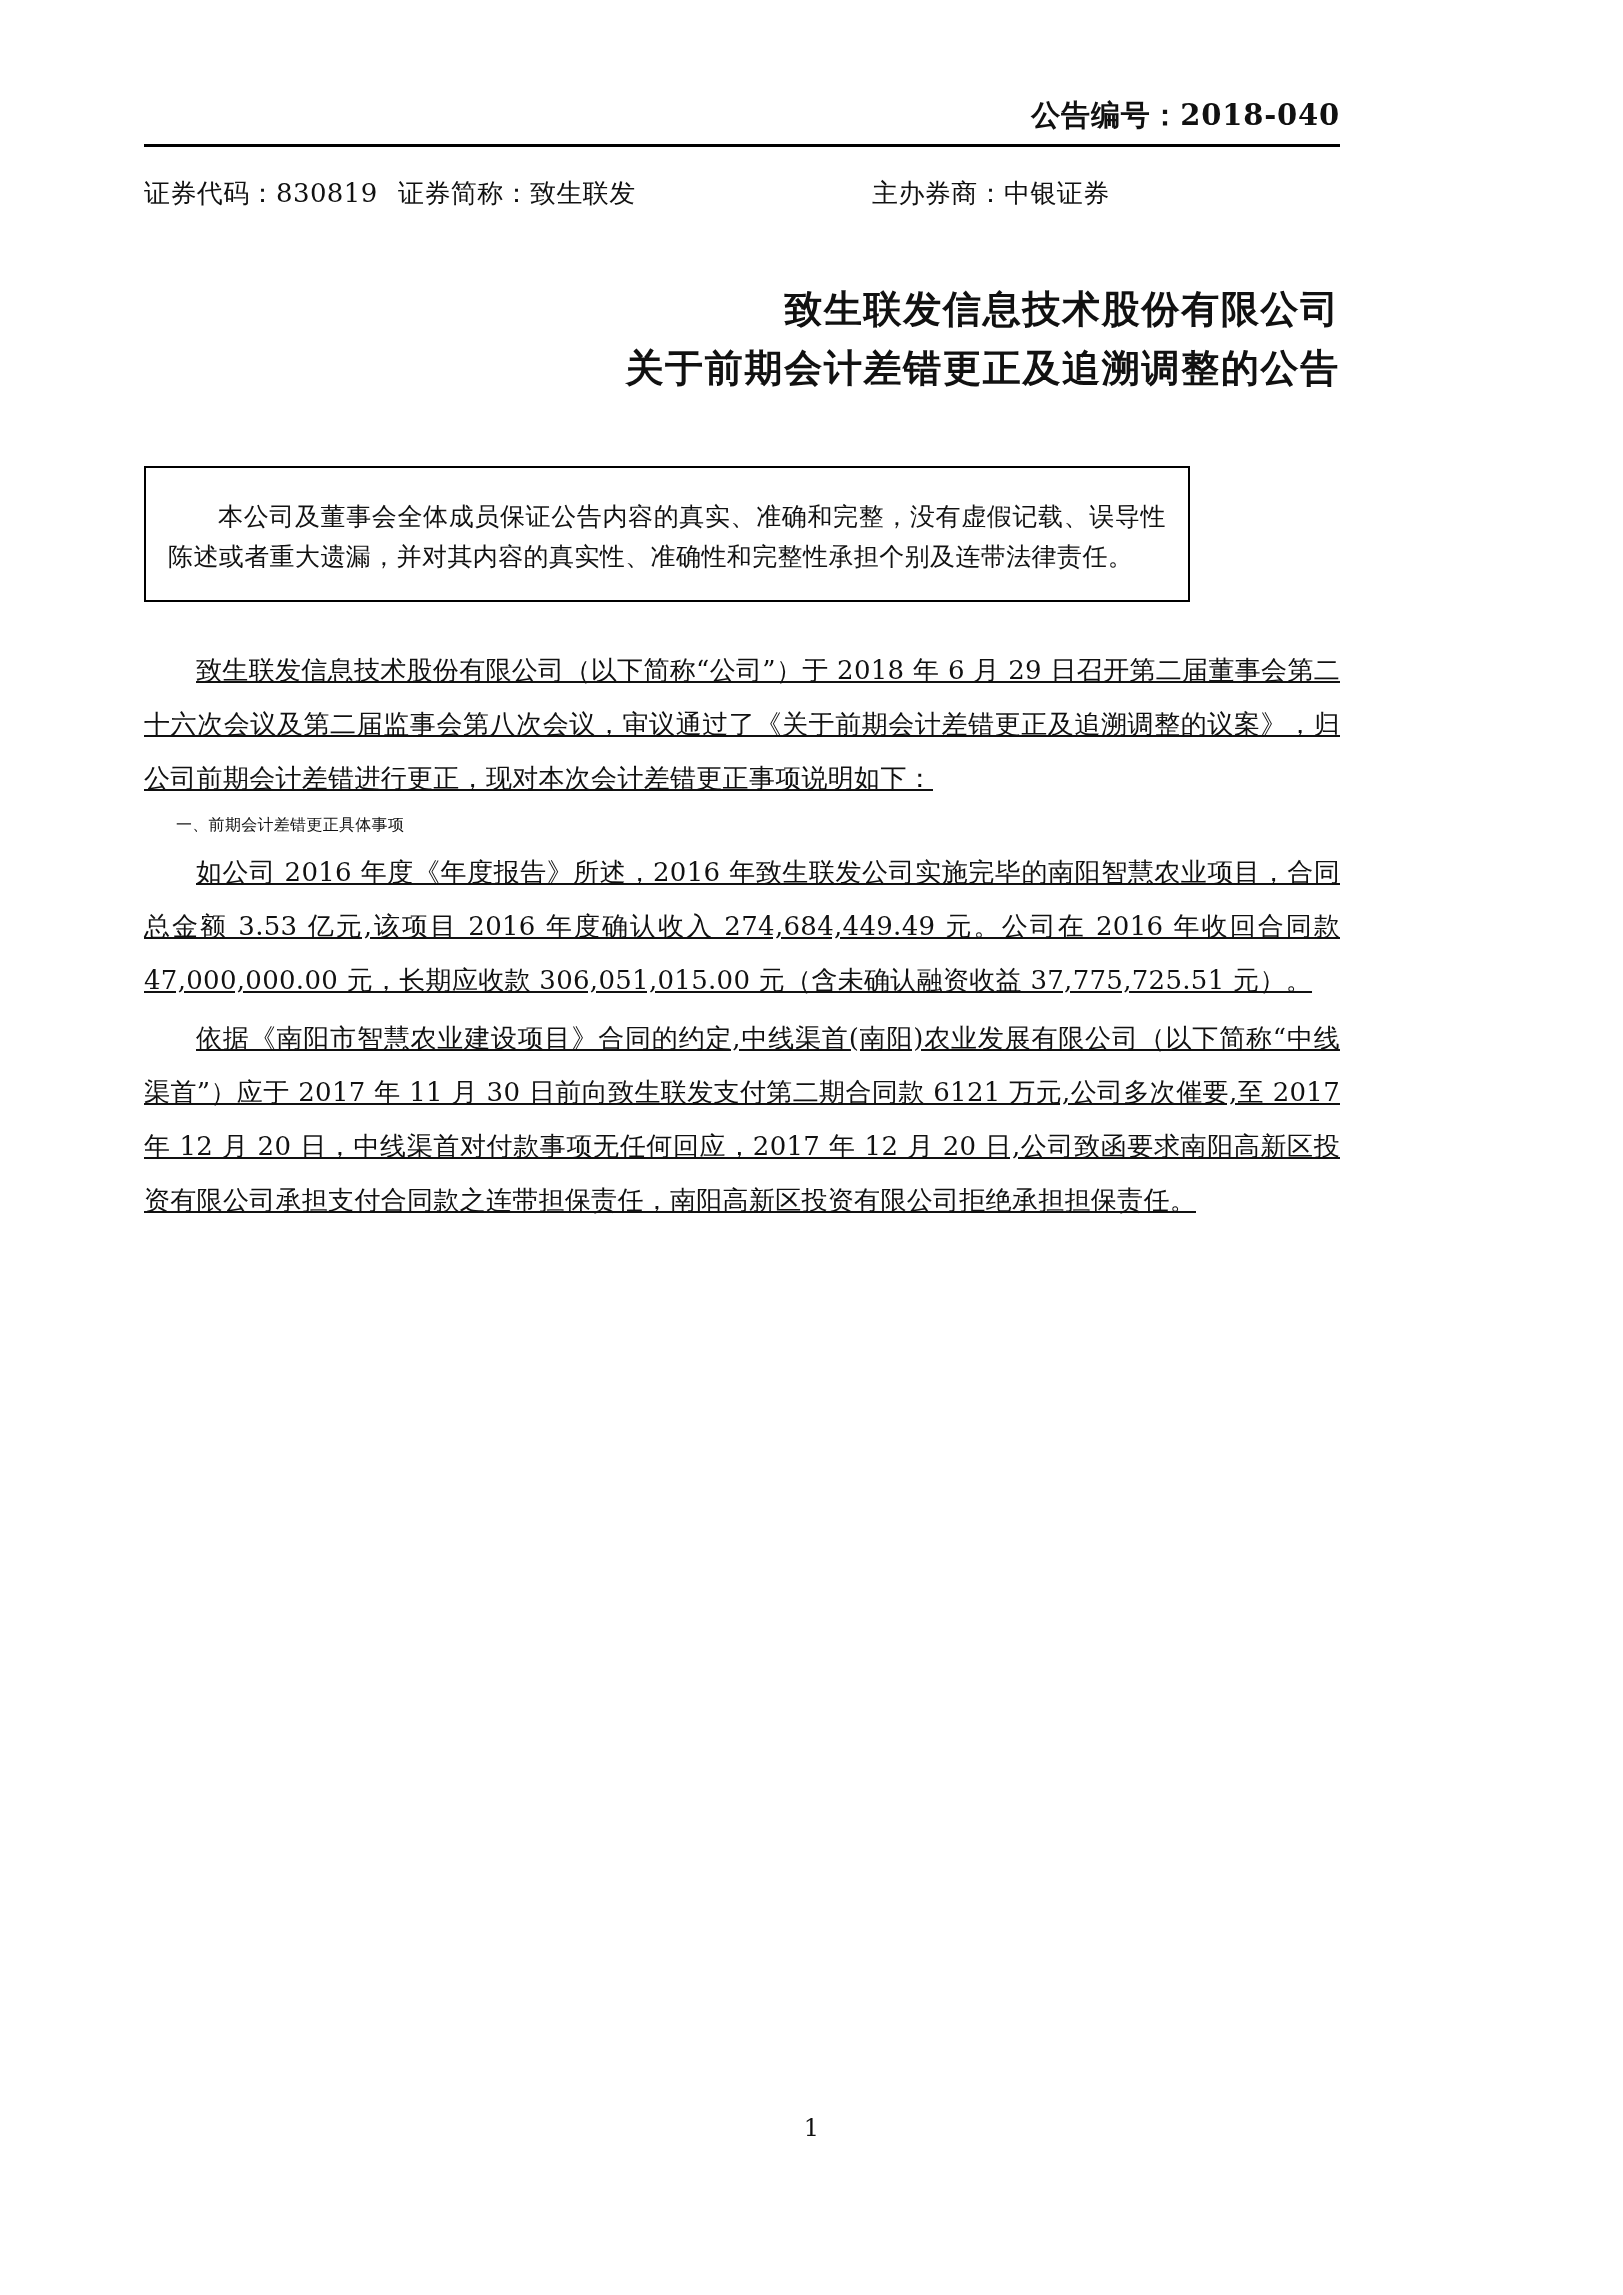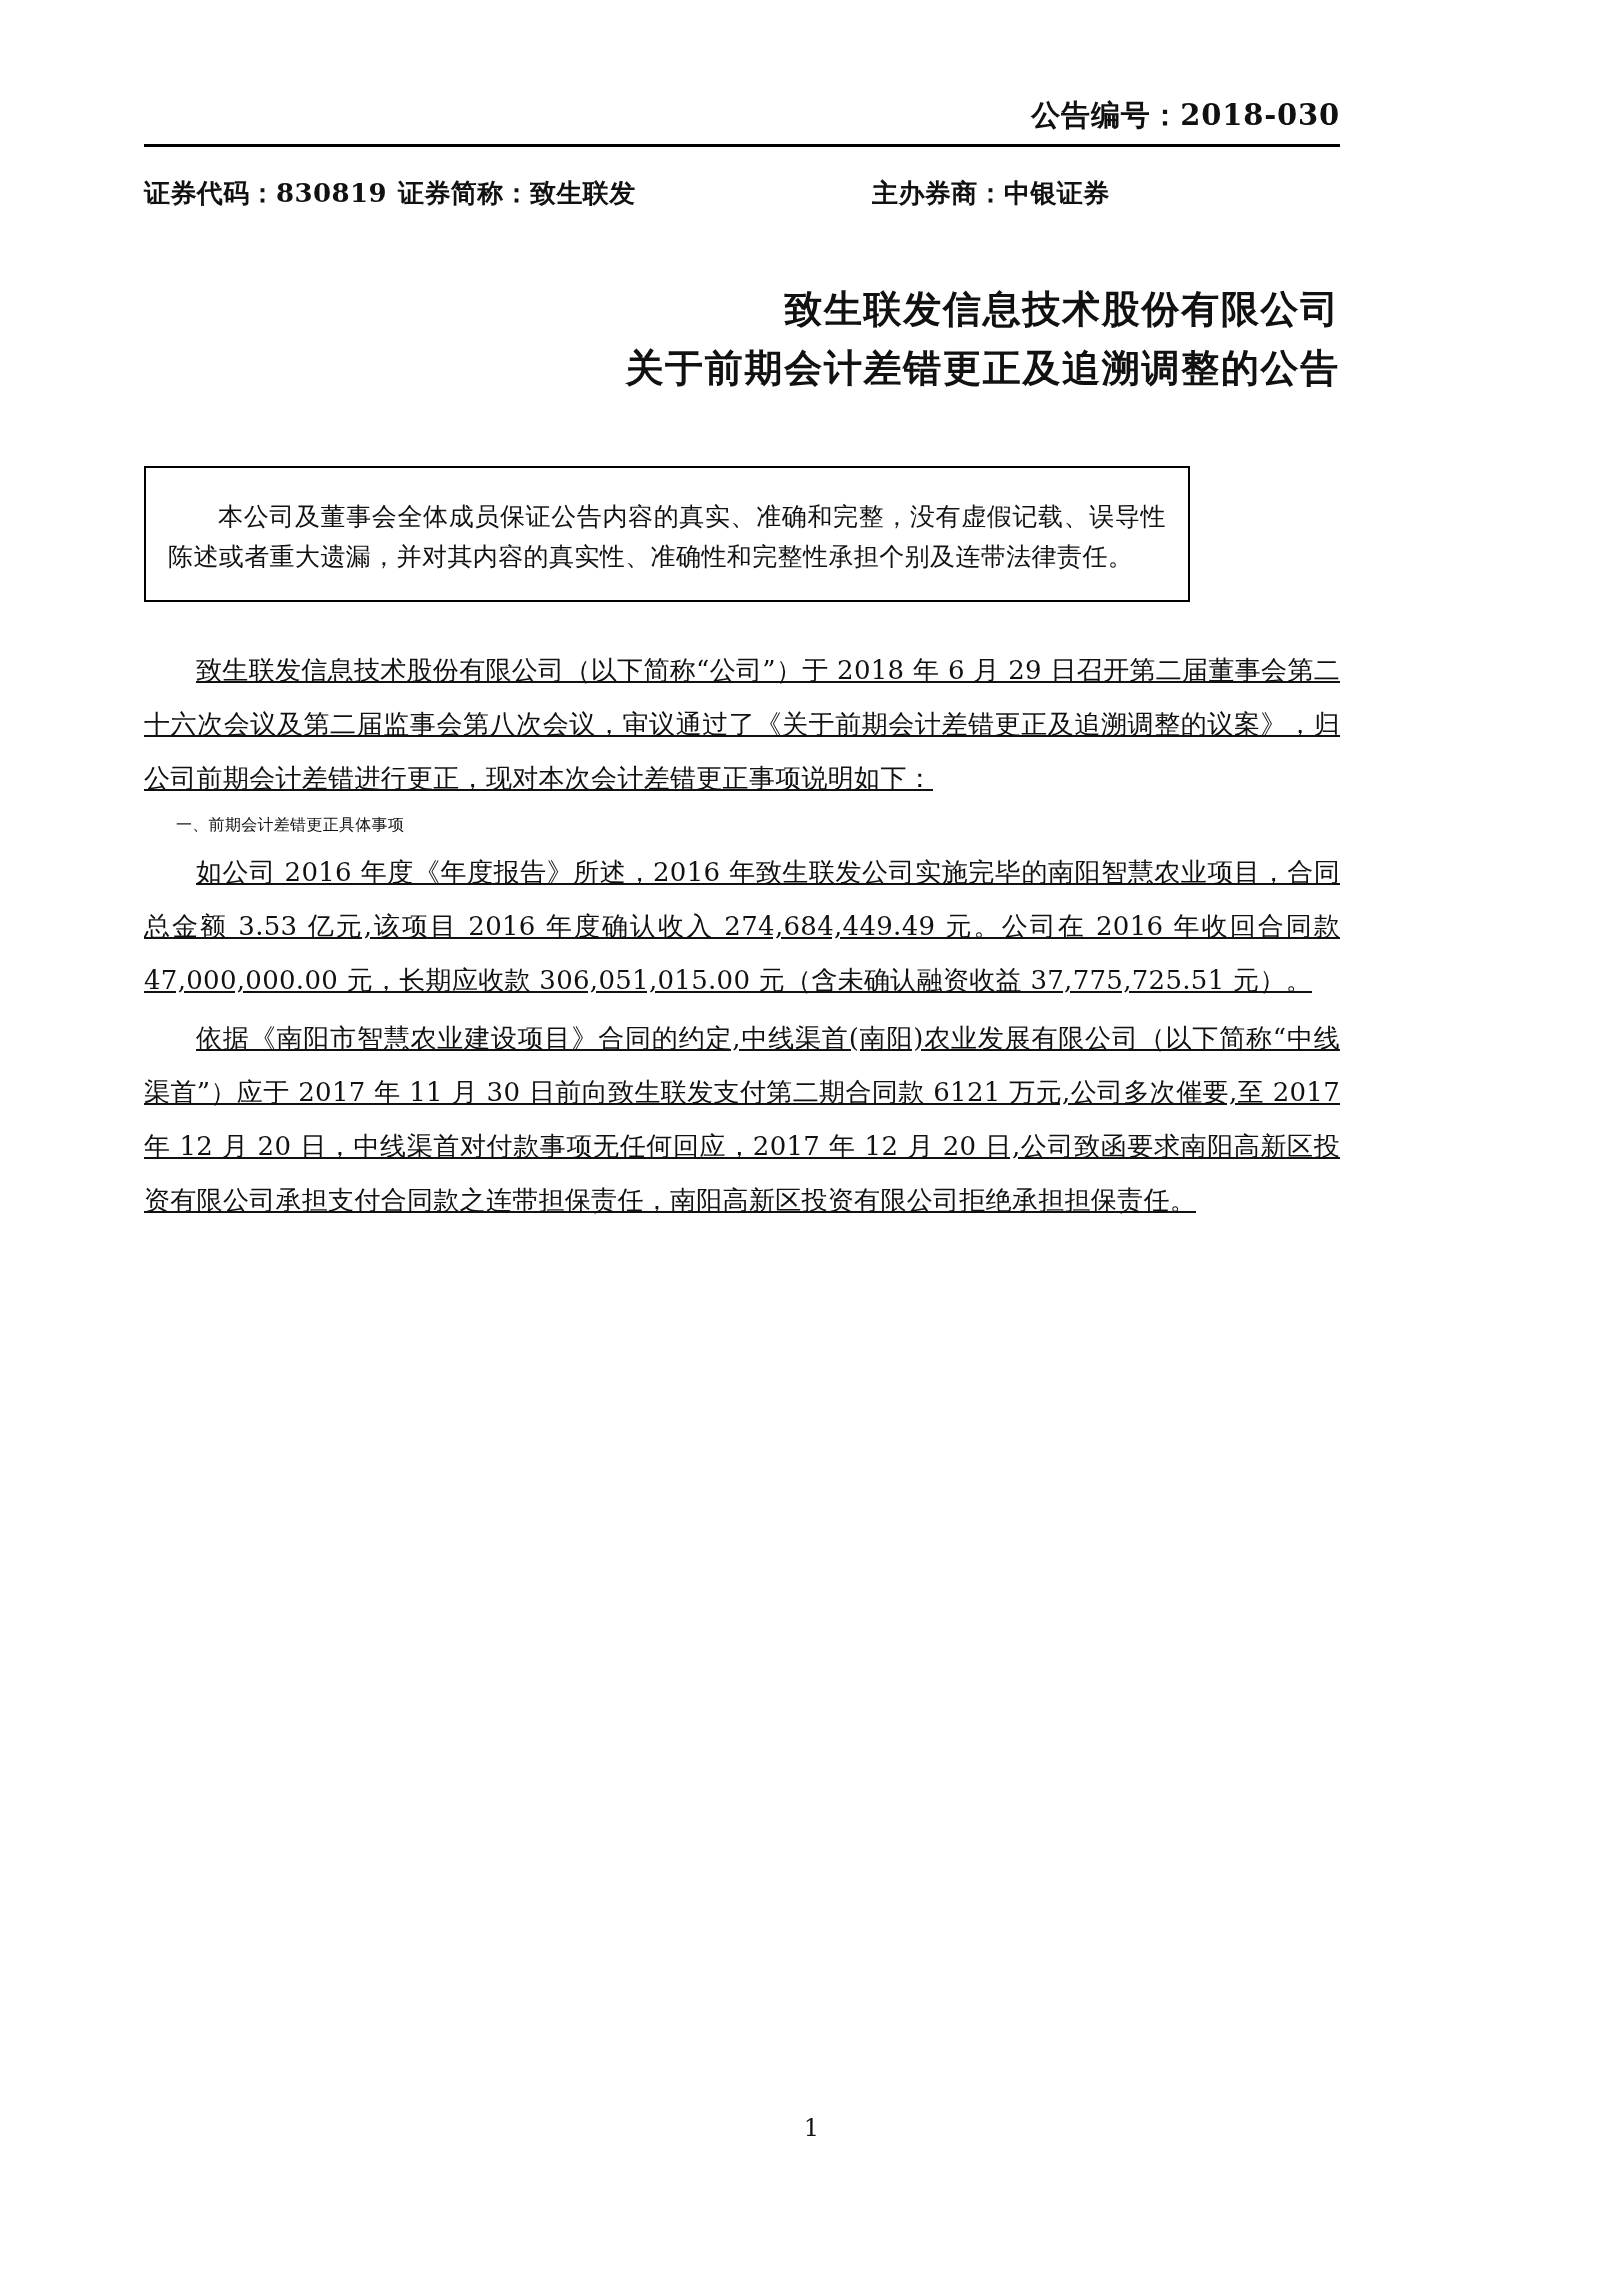--- a/index.html
+++ b/index.html
@@ -44,21 +44,21 @@
   .header-rule {
     margin-top: 12px;
     border-top: 3.4px solid #000000;
     width: 100%;
   }
 
   
   .sec-row {
     display: flex;
     margin-top: 29px;
-    font-weight: bold;
+    font-weight: normal;
     font-size: 26px;
     letter-spacing: 0.4px;
     white-space: nowrap;
   }
   .sec-cell-code { flex: 0 0 254px; }
   .sec-cell-name { flex: 0 0 364px; }
   .sec-cell-broker { flex: 1 1 auto; text-align: left; padding-left: 110px; }
 
   
   .doc-title {
@@ -118,21 +118,21 @@
     font-size: 24px;
   }
 </style>
 </head>
 <body>
 
 <div class="page">
   <div class="content">
 
     <div class="doc-header">
-      <div class="announce-no">公告编号：2018-030</div>
+      <div class="announce-no">公告编号：2018-040</div>
       <div class="header-rule"></div>
     </div>
 
     <div class="sec-row">
       <div class="sec-cell-code">证券代码：830819</div>
       <div class="sec-cell-name">证券简称：致生联发</div>
       <div class="sec-cell-broker">主办券商：中银证券</div>
     </div>
 
     <div class="doc-title">

